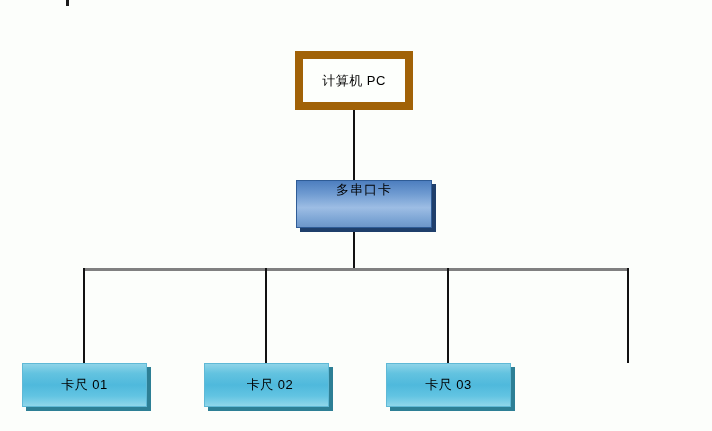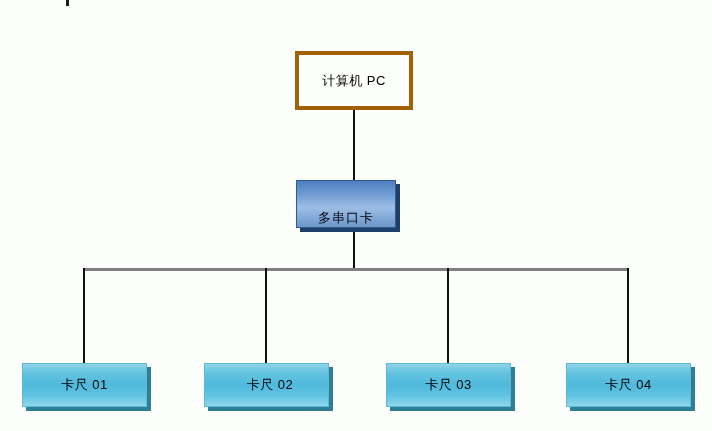--- a/index.html
+++ b/index.html
@@ -39,50 +39,50 @@
   }
 
   
   .node-pc {
     position: absolute;
     left: 295px;
     top: 51px;
     width: 118px;
     height: 59px;
     box-sizing: border-box;
-    border: 4px solid #a16207;
+    border: 8px solid #a16207;
     background: #fdfffc;
     display: flex;
     align-items: center;
     justify-content: center;
   }
   .node-pc .label {
     font-size: 13px;
     color: #000000;
     letter-spacing: 0.5px;
     white-space: nowrap;
   }
 
   
   .node-card {
     position: absolute;
     left: 296px;
     top: 180px;
-    width: 100px;
+    width: 136px;
     height: 48px;
     box-sizing: border-box;
     border: 1px solid #2f5c96;
     background: linear-gradient(to bottom,
                 #4d7ebf 0%,
                 #6f9bd1 28%,
                 #9dbde4 58%,
                 #7ba4d4 85%,
                 #6d96c8 100%);
     display: flex;
-    align-items: flex-end;
+    align-items: flex-start;
     justify-content: center;
     box-shadow: 4px 4px 0 0 #1f3f6b;
   }
   .node-card .label {
     font-size: 13px;
     color: #000000;
     letter-spacing: 1px;
     white-space: nowrap;
   }
 
@@ -140,17 +140,14 @@
 
   <div class="node-caliper" style="left:22px;">
     <span class="label">卡尺 01</span>
   </div>
   <div class="node-caliper" style="left:204px;padding-left:7px;">
     <span class="label">卡尺 02</span>
   </div>
   <div class="node-caliper" style="left:386px;text-align:right;">
     <span class="label">卡尺 03</span>
   </div>
-  <div class="node-caliper" style="left:566px;">
-    <span class="label">卡尺 04</span>
-  </div>
 
 </div>
 
 </body></html>

